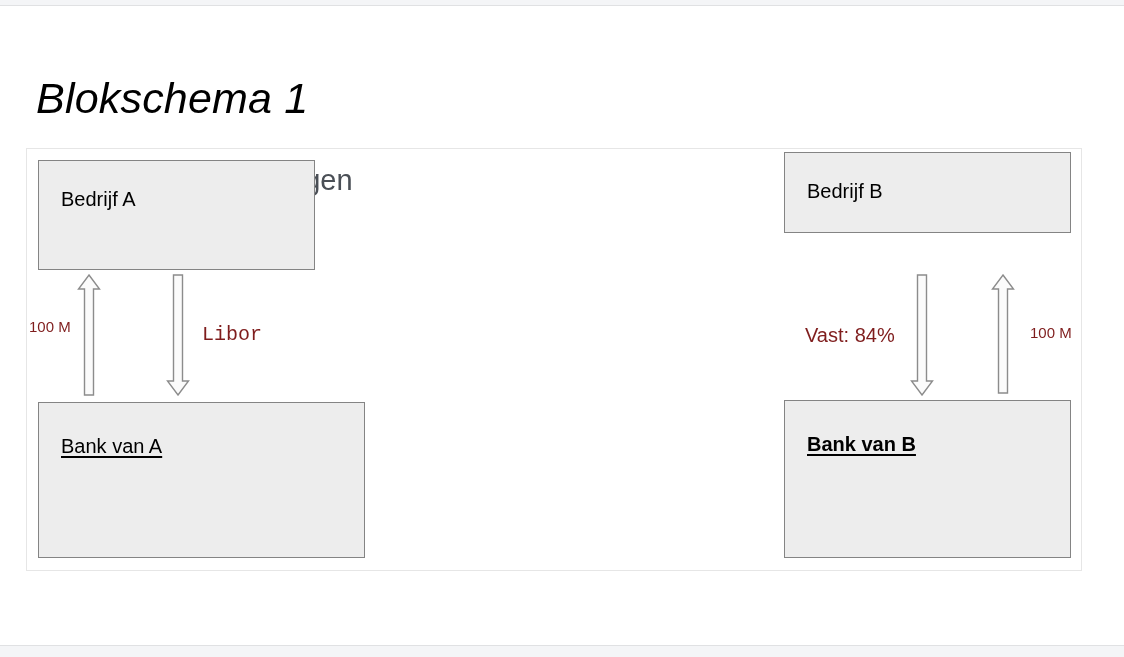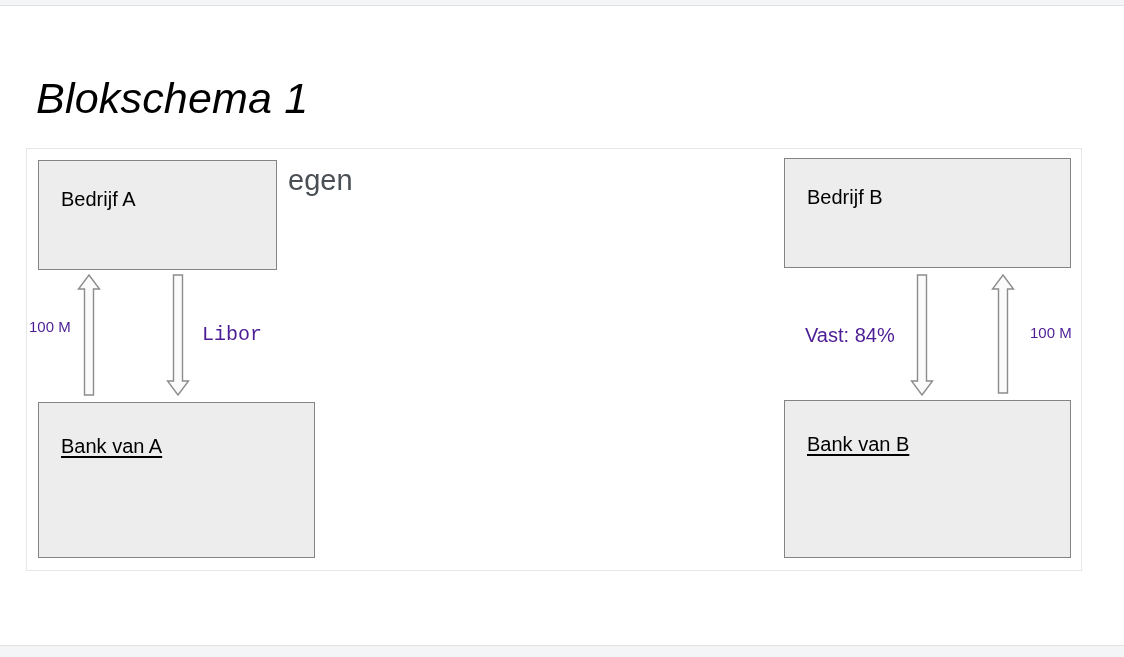--- a/index.html
+++ b/index.html
@@ -101,41 +101,41 @@
     position: absolute;
     left: 22px;
     top: 73px;
     font-size: 20px;
     line-height: 27px;
     color: #000000;
     white-space: nowrap;
   }
 
   
-  #box-bedrijf-a { left: 38px;  top: 160px; width: 239px; height: 110px; }
-  #box-bedrijf-b { left: 784px; top: 158px; width: 287px; height: 110px; text-align: center; }
-  #box-bank-a    { left: 38px;  top: 402px; width: 277px; height: 156px; }
-  #box-bank-b    { left: 784px; top: 400px; width: 287px; height: 158px; }
+  #box-bedrijf-a { left: 38px;  top: 160px; width: 277px; height: 110px; }
+  #box-bedrijf-b { left: 784px; top: 152px; width: 287px; height: 81px; text-align: center; }
+  #box-bank-a    { left: 38px;  top: 402px; width: 327px; height: 156px; }
+  #box-bank-b    { left: 784px; top: 400px; width: 287px; height: 158px; font-weight: bold; }
 
   
   .block-arrow {
     position: absolute;
     z-index: 2;
   }
   .block-arrow svg { display: block; }
 
   #arrow-a-up    { left: 77px;  top: 274px; }
   #arrow-a-down  { left: 166px; top: 274px; }
   #arrow-b-down  { left: 910px; top: 274px; }
   #arrow-b-up    { left: 991px; top: 274px; }
 
   
   .edge-label {
     position: absolute;
-    color: #4c1d95;
+    color: #7f1d1d;
     white-space: nowrap;
     z-index: 2;
   }
   .edge-label.small { font-size: 15px; line-height: 18px; }
   .edge-label.large { font-size: 20px; line-height: 24px; }
 
   #label-a-left   { left: 29px;  top: 318px; }
   #label-a-right  { left: 202px; top: 323px; font-family: Liberation Mono, monospace; }
   #label-b-left   { left: 805px; top: 323px; }
   #label-b-right  { left: 1030px; top: 324px; }

